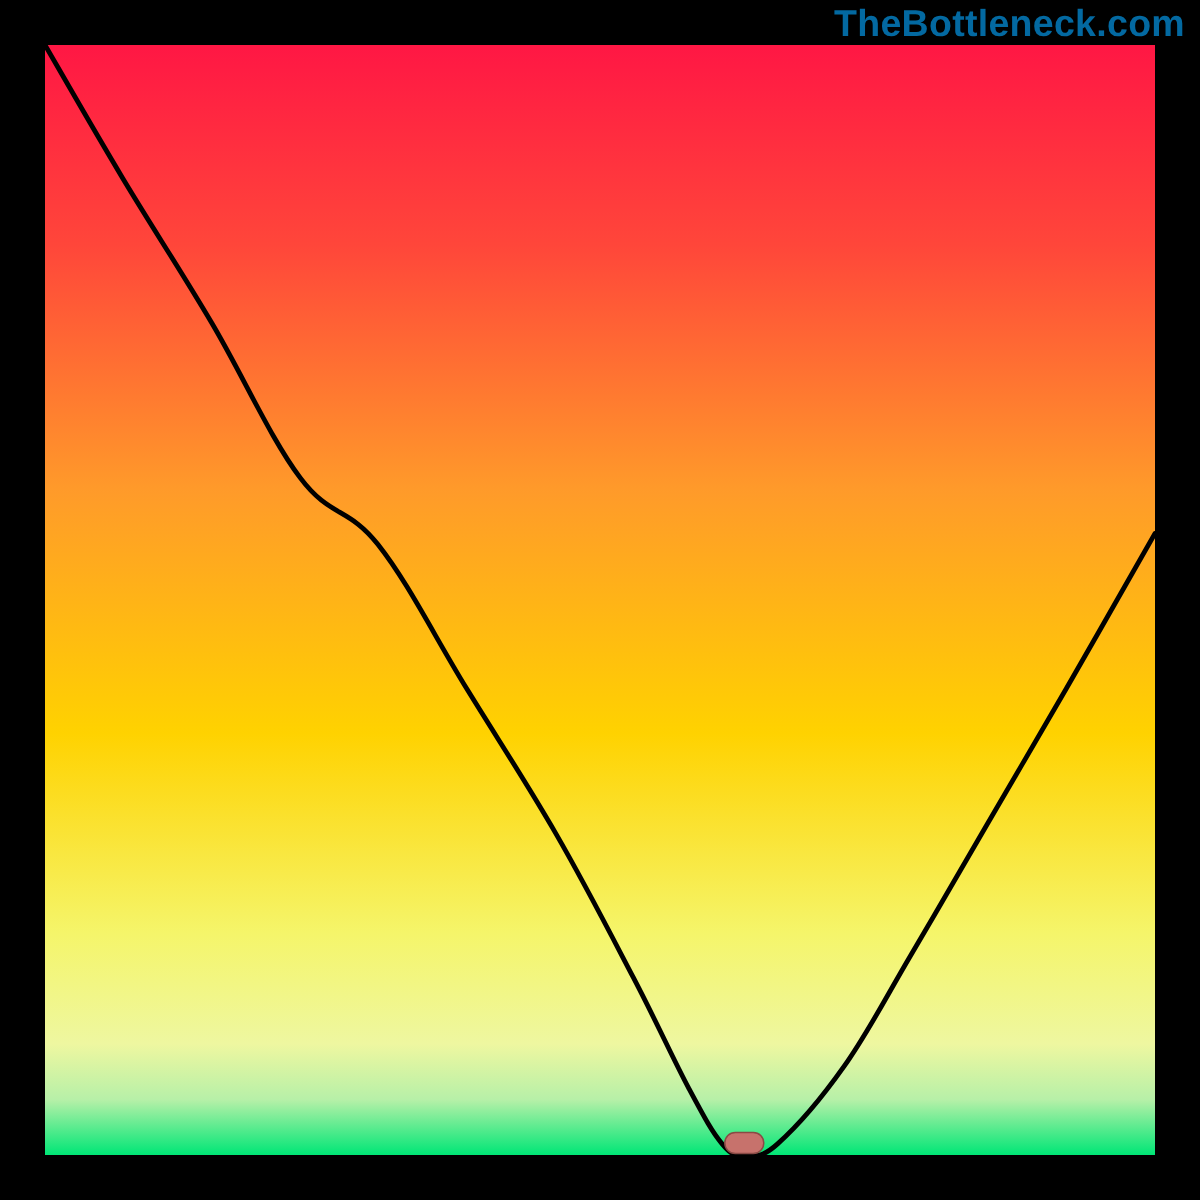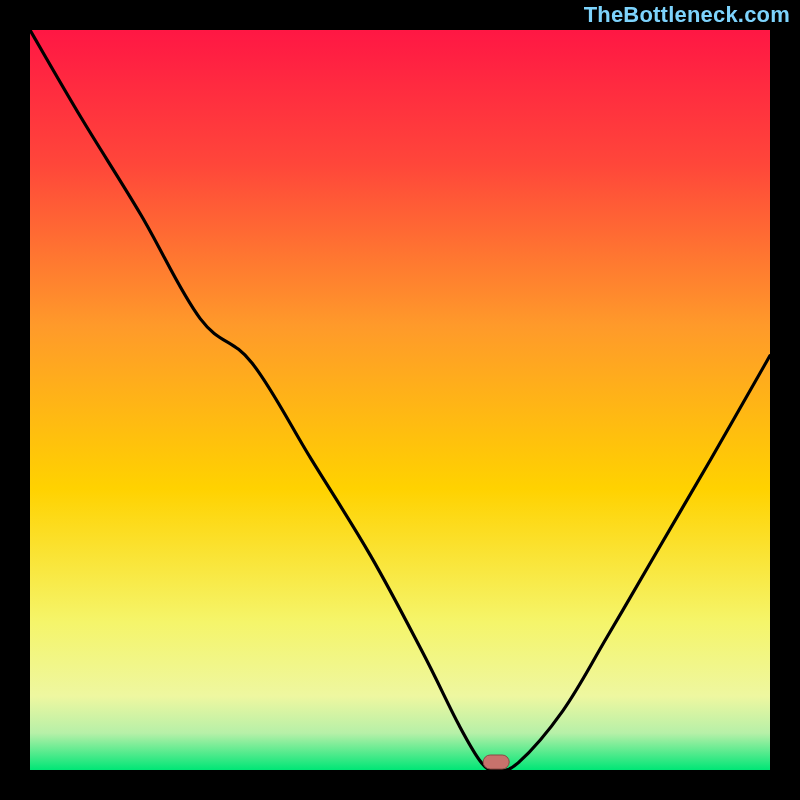--- a/index.html
+++ b/index.html
@@ -14,22 +14,22 @@
   .outer {
     position: relative;
     width: 800px;
     height: 800px;
     background: #000;
   }
   .watermark {
     position: absolute;
     top: 2px;
     right: 10px;
-    color: #7dd3fc;
-    font-size: 22px;
+    color: #0369a1;
+    font-size: 25px;
     font-weight: 600;
     letter-spacing: 0.2px;
     z-index: 10;
   }
   .plot-frame {
     position: absolute;
     left: 30px;
     top: 30px;
     width: 740px;
     height: 740px;

